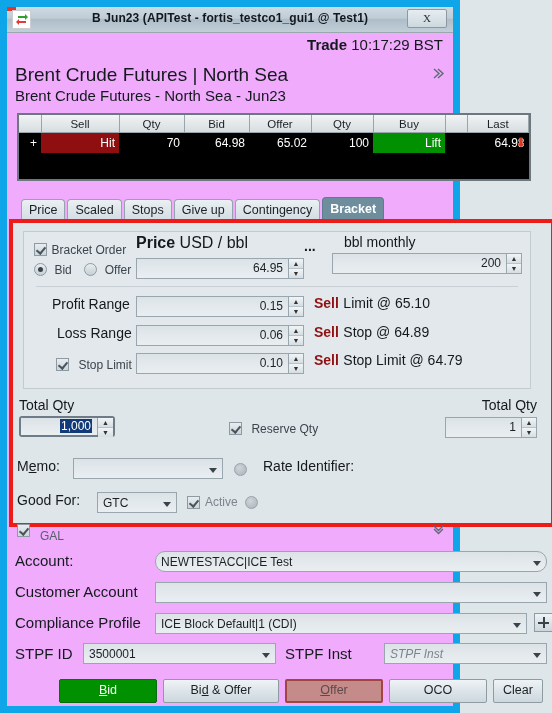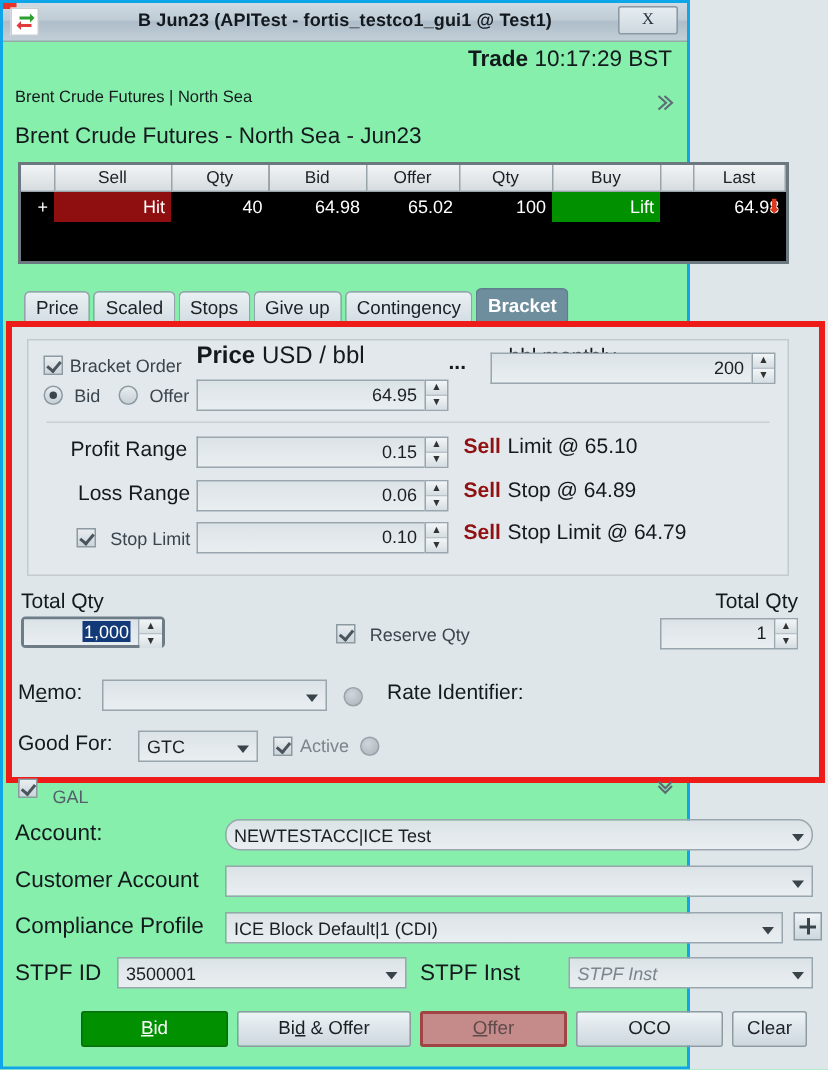--- a/index.html
+++ b/index.html
@@ -3,21 +3,21 @@
 <meta charset="utf-8">
 <style>
   html,body{margin:0;padding:0;}
   body{
     width:552px;height:713px;overflow:hidden;
     font-family:"Liberation Sans", sans-serif;
     background:#dfe6ea;
     -webkit-font-smoothing:antialiased;
   }
   .app{position:relative;width:460px;height:713px;box-sizing:border-box;
-       border:2px solid #0ea5e9;background:#86efac;}
+       border:7px solid #0ea5e9;background:#f0abfc;}
 
   
   .titlebar{
     position:relative;height:26px;box-sizing:border-box;
     background:linear-gradient(to bottom,#cfdae2 0%,#bfccd6 45%,#aebdc9 50%,#c2cfd8 100%);
     border-bottom:1px solid #9aa7b0;
   }
   .tb-icon{
     position:absolute;left:5px;top:3px;width:19px;height:19px;background:#fff;
     border:1px solid #c9ced2;box-sizing:border-box;
@@ -34,21 +34,21 @@
     font-size:11px;color:#27323a;text-align:center;line-height:17px;font-family:"Liberation Serif",serif;
   }
   .tb-redtick{position:absolute;left:0;top:0;width:9px;height:4px;background:#e8342a;}
 
   
   .trade-line{position:relative;height:24px;}
   .trade-line .tr{
     position:absolute;right:10px;top:3px;font-size:15px;color:#14191d;white-space:nowrap;
   }
   .trade-line .tr b{font-weight:bold;}
-  .inst1{position:absolute;left:8px;top:57px;font-size:11px;color:#14191d;}
+  .inst1{position:absolute;left:8px;top:57px;font-size:19px;color:#14191d;}
   .inst2{position:absolute;left:8px;top:80px;font-size:15px;color:#14191d;}
   .chev-right{position:absolute;right:8px;top:60px;color:#5d6a75;font-size:13px;}
   .chev-up{position:absolute;right:8px;top:118px;color:#5d6a75;font-size:13px;}
 
   
   .grid-wrap{
     position:absolute;left:10px;top:106px;width:514px;height:68px;box-sizing:border-box;
     background:#000;border:2px solid #6c7880;
   }
   table.grid{width:100%;border-collapse:collapse;table-layout:fixed;}
@@ -227,21 +227,21 @@
         <th>Bid</th>
         <th>Offer</th>
         <th>Qty</th>
         <th>Buy</th>
         <th></th>
         <th>Last</th>
       </tr>
       <tr>
         <td class="c-plus">+</td>
         <td class="c-hit">Hit</td>
-        <td>40</td>
+        <td>70</td>
         <td>64.98</td>
         <td>65.02</td>
         <td>100</td>
         <td class="c-lift">Lift</td>
         <td></td>
         <td class="c-last">
           <span>64.98</span>
           <span class="downarrow">⬇</span>
         </td>
       </tr>
@@ -277,21 +277,21 @@
       </div>
 
       <div class="spin" style="left:112px;top:26px;width:168px;">
         <div class="fld">64.95</div>
         <div class="btns">
             <span>▲</span>
             <span>▼</span>
           </div>
       </div>
 
-      <div class="spin" style="left:288px;top:8px;width:210px;padding-left:20px;">
+      <div class="spin" style="left:288px;top:21px;width:210px;padding-left:20px;">
         <div class="fld">200</div>
         <div class="btns">
             <span>▲</span>
             <span>▼</span>
           </div>
       </div>
 
       <div class="lbl" style="position:absolute;left:28px;top:64px;">Profit Range</div>
       <div class="spin" style="left:112px;top:64px;width:168px;">
         <div class="fld">0.15</div>

